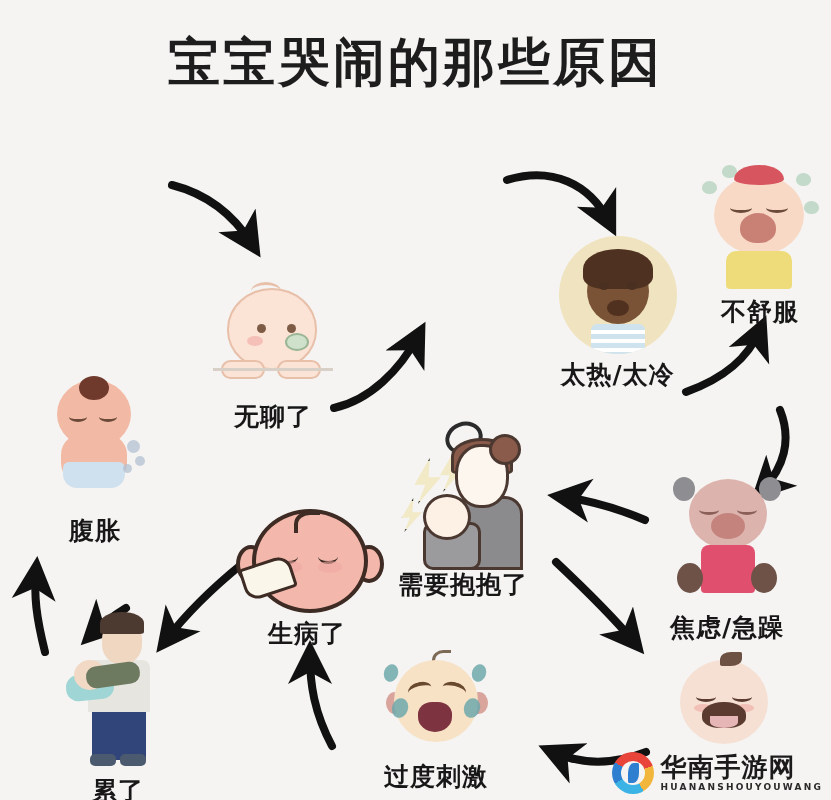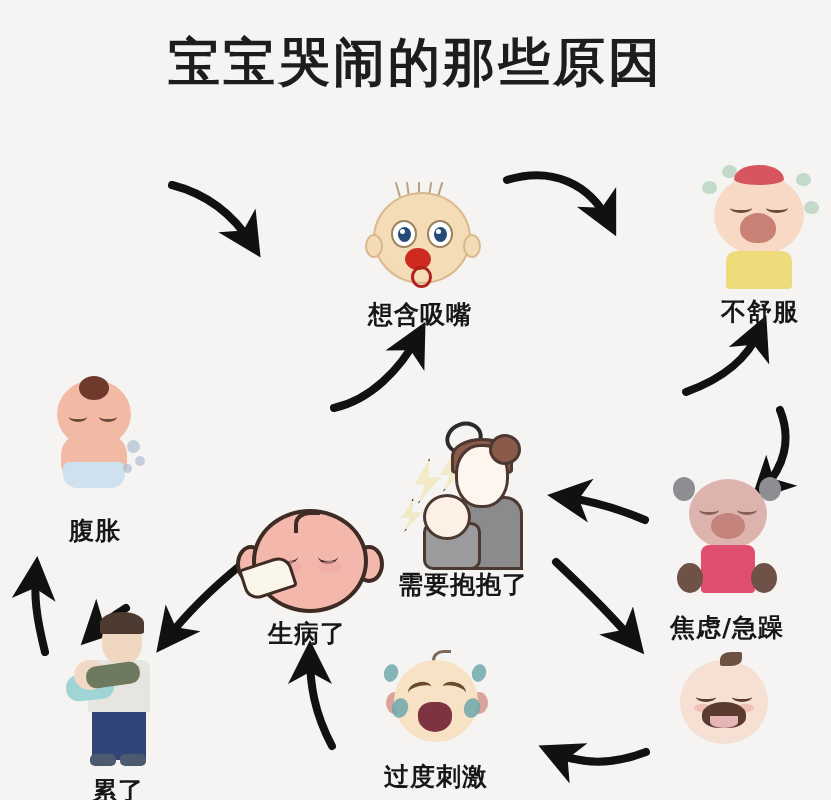--- a/index.html
+++ b/index.html
@@ -710,43 +710,51 @@
 
       <path d="M242,564 C210,590 186,614 166,640"></path>
 
       <path d="M45,652 C36,616 34,596 36,572"></path>
 
       <path d="M126,608 C110,618 100,626 92,634"></path>
     </g>
   </svg>
 
 
-
-  <div class="node" style="left:355px; top:186px; width:130px;">
-    <div class="art" id="art-paci">
-      <div class="hair" style="left:36px; transform:rotate(-16deg);"></div>
-      <div class="hair" style="left:46px; transform:rotate(-7deg);"></div>
-      <div class="hair" style="left:57px;"></div>
-      <div class="hair" style="left:68px; transform:rotate(9deg);"></div>
-      <div class="hair" style="left:78px; transform:rotate(17deg);"></div>
-      <div class="pfacE"></div>
-      <div class="peye" style="left:30px;">
-          <div class="pupil"></div>
-        </div>
-      <div class="peye" style="left:66px;">
-          <div class="pupil"></div>
-        </div>
-      <div class="pmouth"></div>
-      <div class="pring"></div>
-      <div class="ear" style="left:4px; top:48px; width:14px; height:20px; background:#f3dcb6; border:2px solid #d9b98d;"></div>
-      <div class="ear" style="left:102px; top:48px; width:14px; height:20px; background:#f3dcb6; border:2px solid #d9b98d;"></div>
-    </div>
-    <div class="caption">想含吸嘴</div>
-  </div>
-
+  <div class="node" style="left:208px; top:288px; width:130px;">
+    <div class="art" id="art-bored">
+      <div class="curl"></div>
+      <div class="bhead"></div>
+      <div class="beye" style="left:44px;"></div>
+      <div class="beye" style="left:74px;"></div>
+      <div class="blush" style="left:34px; top:48px; width:16px; height:10px;"></div>
+      <div class="paci"></div>
+      <div class="barm" style="left:8px;"></div>
+      <div class="barm" style="left:64px;"></div>
+      <div class="ledge"></div>
+    </div>
+    <div class="caption">无聊了</div>
+  </div>
+
+
+  <div class="node" style="left:545px; top:236px; width:145px;">
+    <div class="art" id="art-temp">
+      <div class="thead"></div>
+      <div class="tcurl"></div>
+      <div class="teye" style="left:40px;"></div>
+      <div class="teye" style="left:68px;"></div>
+      <div class="tmouth"></div>
+      <div class="shirt">
+        <div class="stripe" style="top:6px;"></div>
+        <div class="stripe" style="top:15px;"></div>
+        <div class="stripe" style="top:24px;"></div>
+      </div>
+    </div>
+    <div class="caption">太热/太冷</div>
+  </div>
 
   <div class="node" style="left:30px; top:378px; width:130px;">
     <div class="art" id="art-bloat">
       <div class="blbody"></div>
       <div class="blhead"></div>
       <div class="blhair"></div>
       <div class="eyeclosed" style="left:28px; top:34px; width:18px;"></div>
       <div class="eyeclosed" style="left:58px; top:34px; width:18px;"></div>
       <div class="bldiaper"></div>
       <div class="gas" style="left:86px; top:62px;"></div>
@@ -860,14 +868,23 @@
       <div class="eyeclosed" style="left:28px; top:40px; width:20px; border-bottom-color:#5b3b30;"></div>
       <div class="eyeclosed" style="left:64px; top:40px; width:20px; border-bottom-color:#5b3b30;"></div>
       <div class="blush" style="left:26px; top:52px; width:18px; height:8px;"></div>
       <div class="blush" style="left:68px; top:52px; width:18px; height:8px;"></div>
       <div class="pmouth2"></div>
       <div class="plip"></div>
     </div>
     <div class="caption"></div>
   </div>
 
+  <div id="watermark">
+    <div id="wm-logo">
+      <div class="swoosh"></div>
+    </div>
+    <div id="wm-text">
+      <div id="wm-cn">华南手游网</div>
+      <div id="wm-en">HUANANSHOUYOUWANG</div>
+    </div>
+  </div>
 
 </div>
 
 </body></html>

